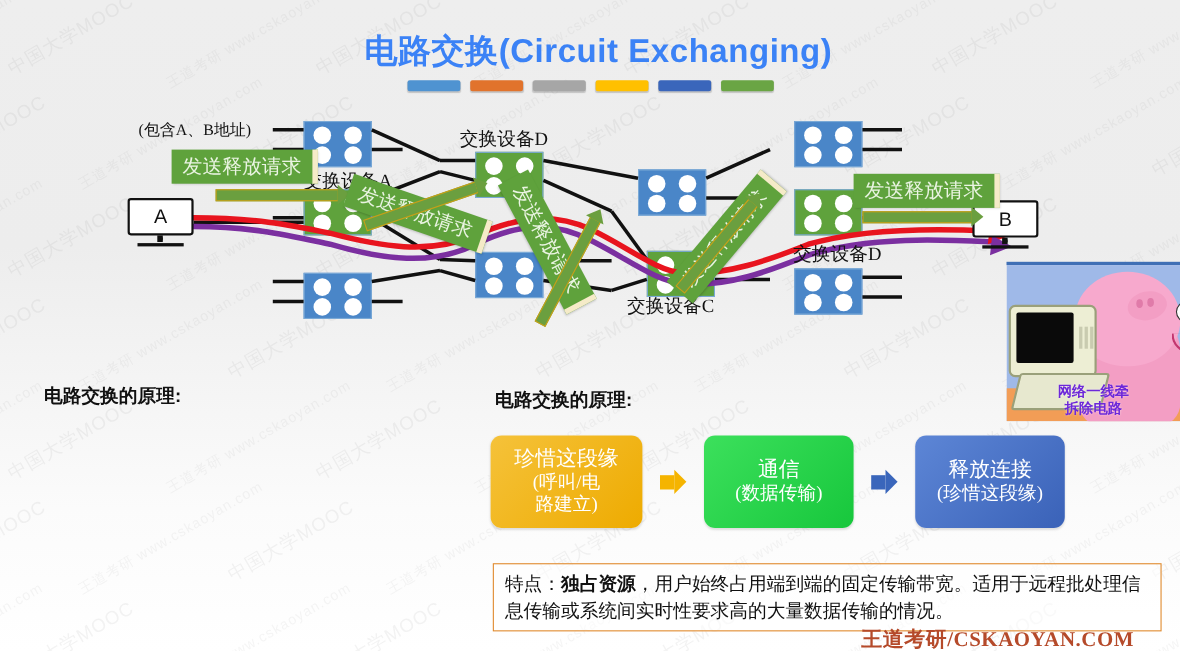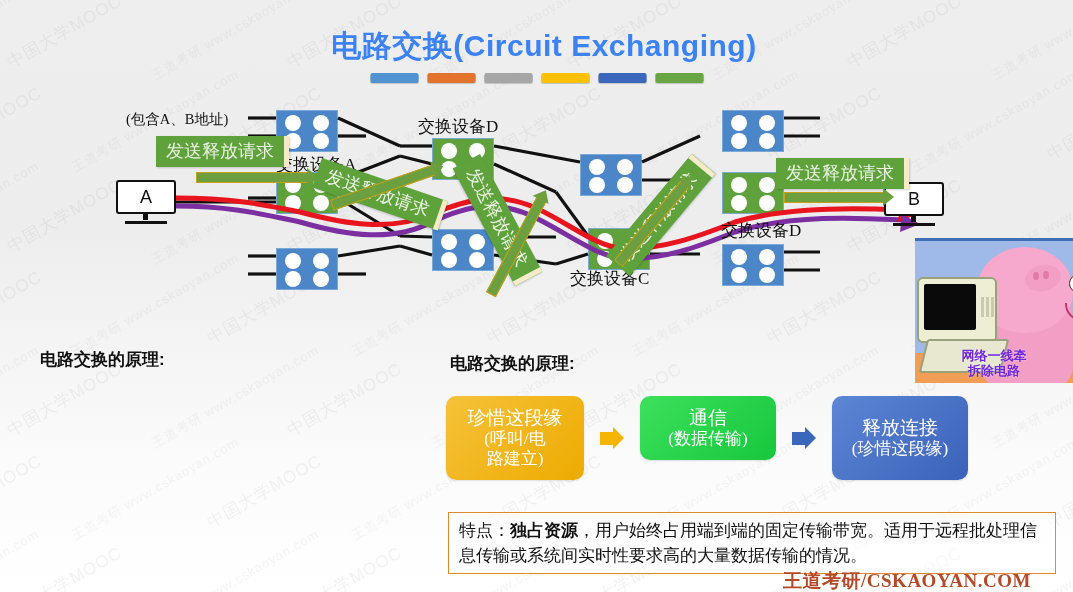--- a/index.html
+++ b/index.html
@@ -346,21 +346,21 @@
     <div>珍惜这段缘</div>
     <div class="l2">(呼叫/电</div>
     <div class="l2">路建立)</div>
   </div>
 
   <div class="parrow" style="left:600px;top:432px;">
     <div class="shaft" style="background:#f5b400;"></div>
     <div class="head" style="border-left:11px solid #f5b400;"></div>
   </div>
 
-  <div class="phase" style="left:640px;top:396px;width:136px;height:64px;background:linear-gradient(135deg,#3ce05c,#17c73c);justify-content:center;">
+  <div class="phase" style="left:640px;top:396px;width:136px;height:84px;background:linear-gradient(135deg,#3ce05c,#17c73c);justify-content:center;">
     <div>通信</div>
     <div class="l2">(数据传输)</div>
   </div>
 
   <div class="parrow" style="left:792px;top:432px;">
     <div class="shaft" style="background:#3a66bb;"></div>
     <div class="head" style="border-left:11px solid #3a66bb;"></div>
   </div>
 
   <div class="phase" style="left:832px;top:396px;width:136px;height:84px;background:linear-gradient(135deg,#5d86d6,#3a62b8);">

